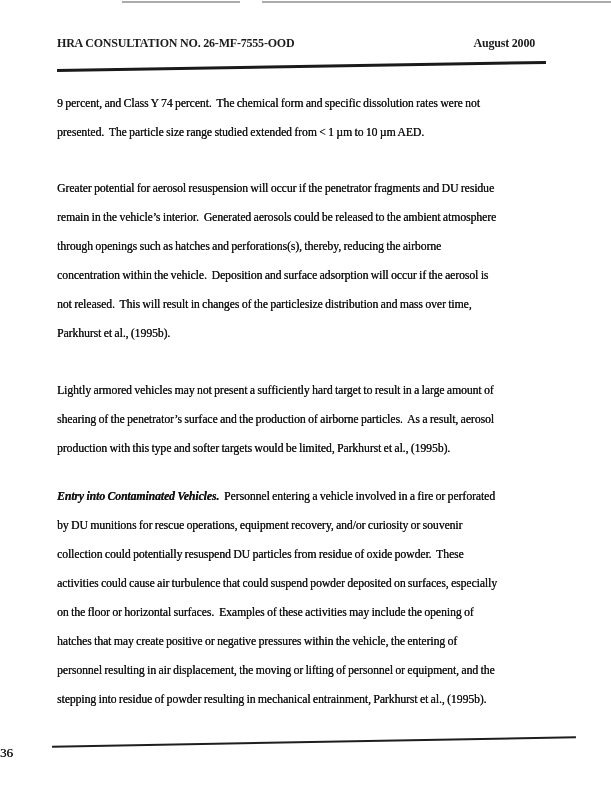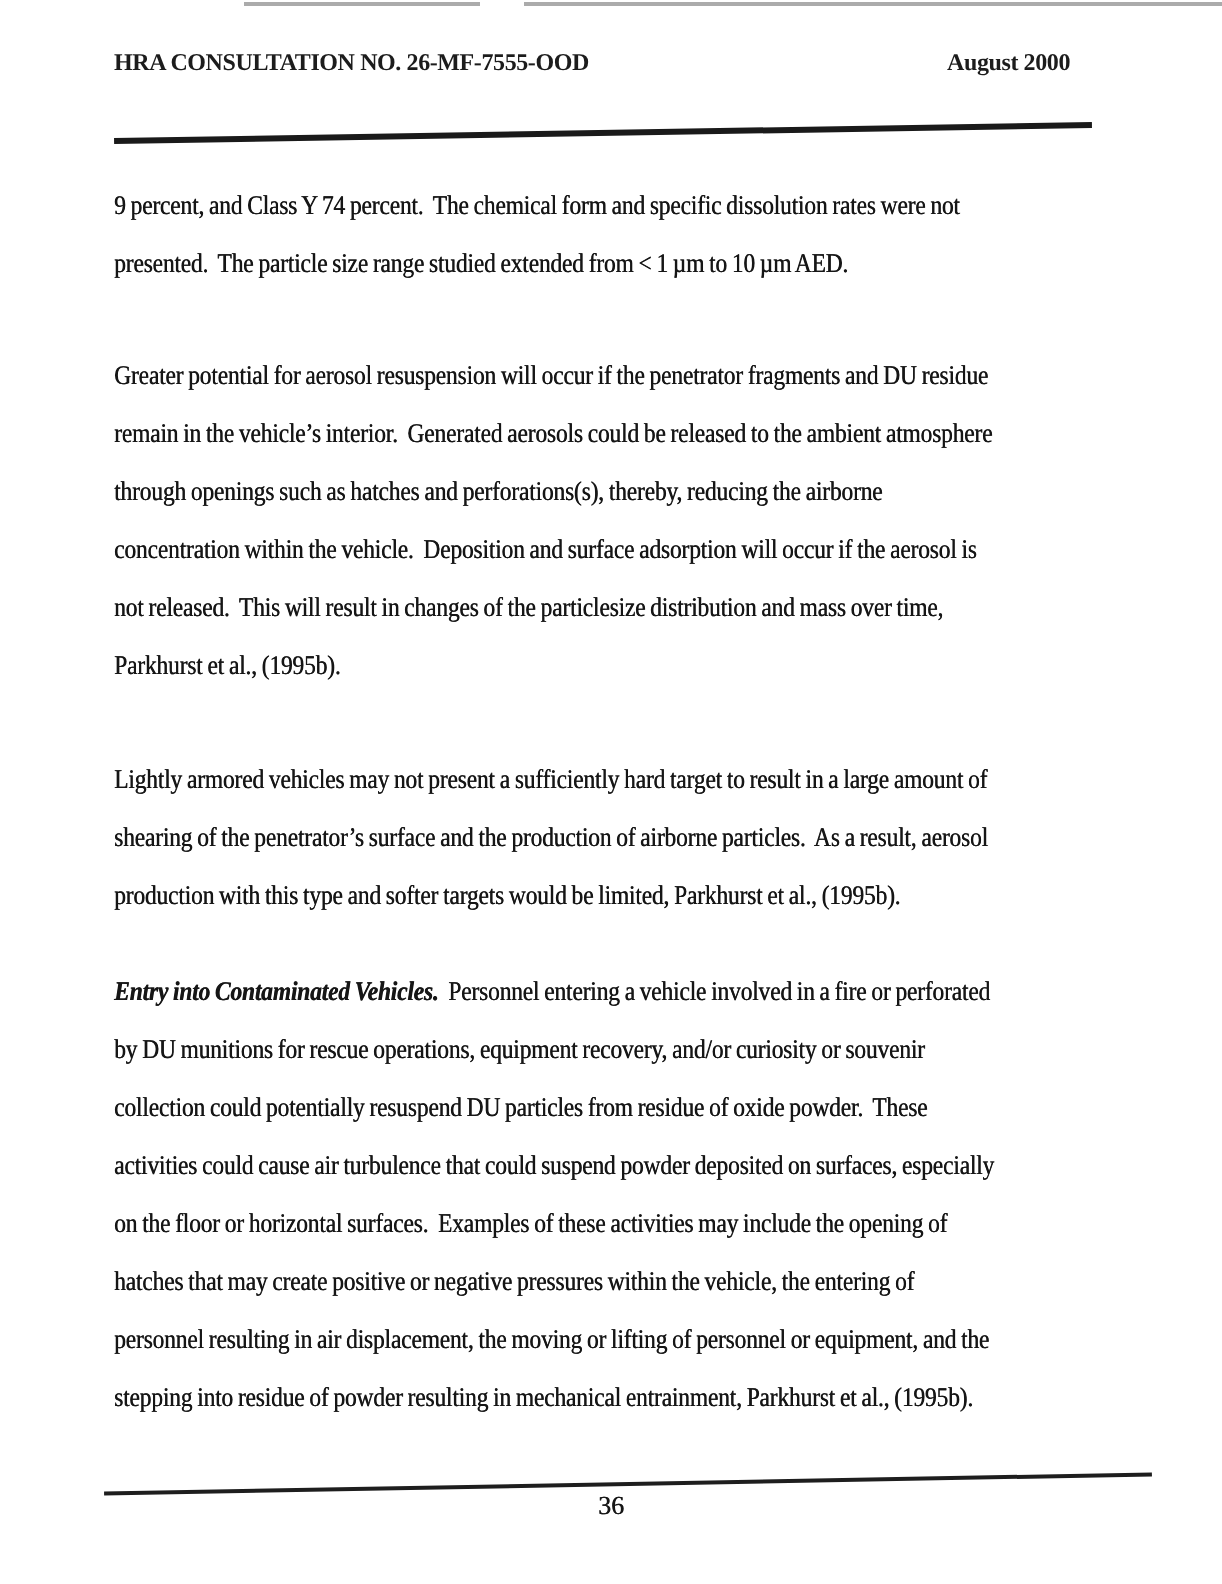--- a/index.html
+++ b/index.html
@@ -10,21 +10,21 @@
     overflow:hidden;
     font-family:"Liberation Serif","DejaVu Serif",serif;
     color:#1c1c1c;
   }
   
   .scan-line{position:absolute;top:1px;height:2px;background:#8f8f8f;opacity:.75;}
   .scan-line-1{left:122px;width:118px;}
   .scan-line-2{left:262px;width:349px;}
 
   .header{
-    position:absolute;top:24px;left:57px;width:478px;
+    position:absolute;top:36px;left:57px;width:478px;
     display:flex;justify-content:space-between;align-items:baseline;
     font-weight:bold;font-size:12px;letter-spacing:-0.2px;
     white-space:nowrap;
   }
   .header-rule{
     position:absolute;left:57px;top:65px;width:489px;height:2.5px;
     background:#1a1a1a;transform:rotate(-0.94deg);
   }
 
   .body-text{
@@ -40,21 +40,21 @@
   .para:nth-child(2){margin-bottom:28px;}
   .para:nth-child(3){margin-bottom:19px;}
   .lead{font-weight:bold;font-style:italic;}
 
   .footer-rule{
     position:absolute;left:52px;top:741px;width:524px;height:2px;
     background:#1e1e1e;transform:rotate(-1.05deg);
   }
   .page-number{
     position:absolute;top:745px;left:0;width:611px;
-    text-align:center;font-size:13px;color:#161616;
+    font-size:13px;color:#161616;
     text-shadow:0.25px 0 0 currentColor;
   }
 </style>
 </head>
 <body>
 
 <div class="page">
   <div class="scan-line scan-line-1"></div>
   <div class="scan-line scan-line-2"></div>
 

